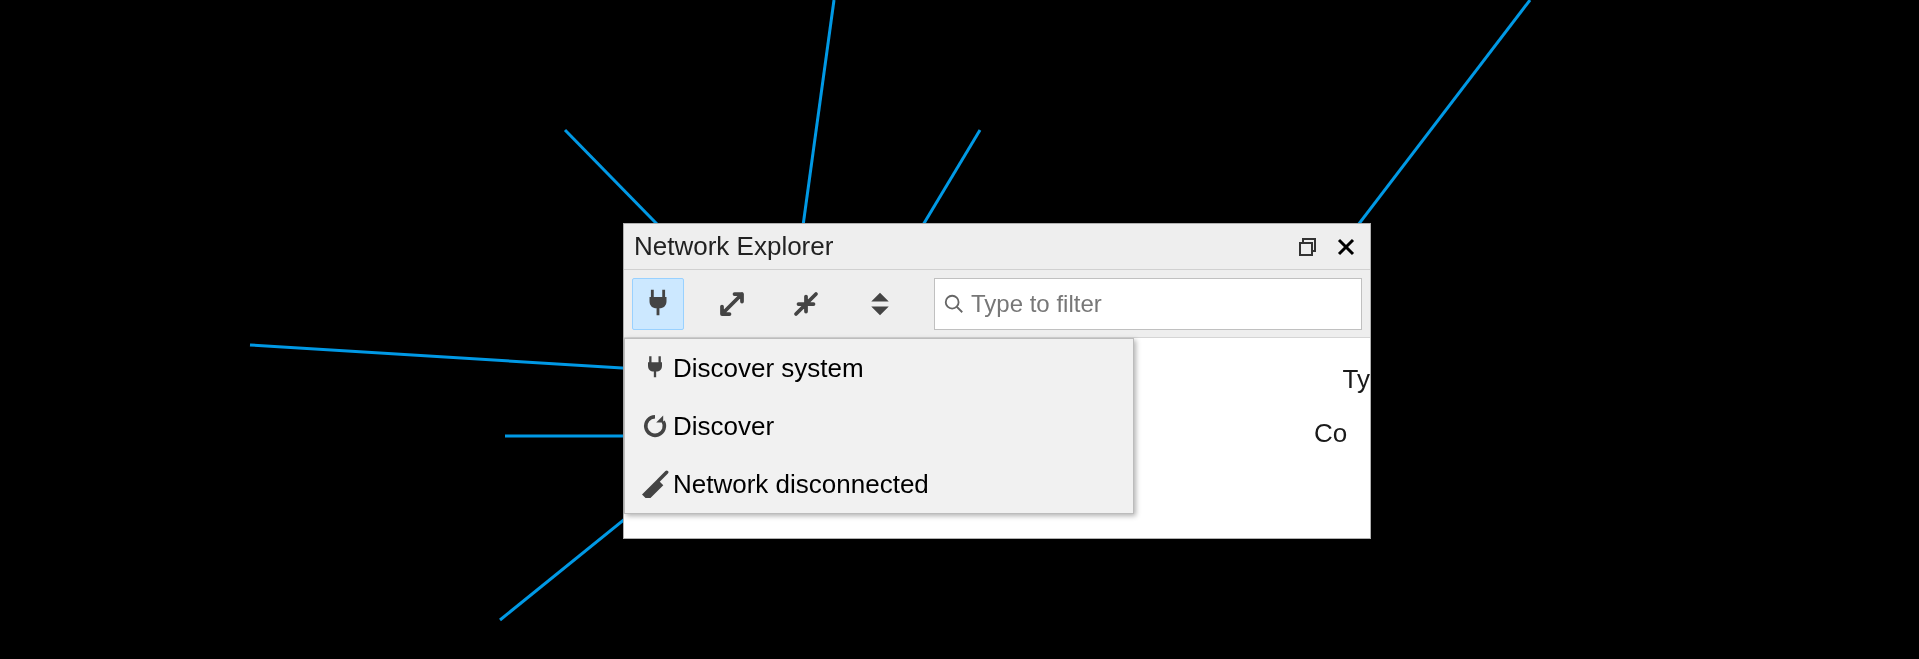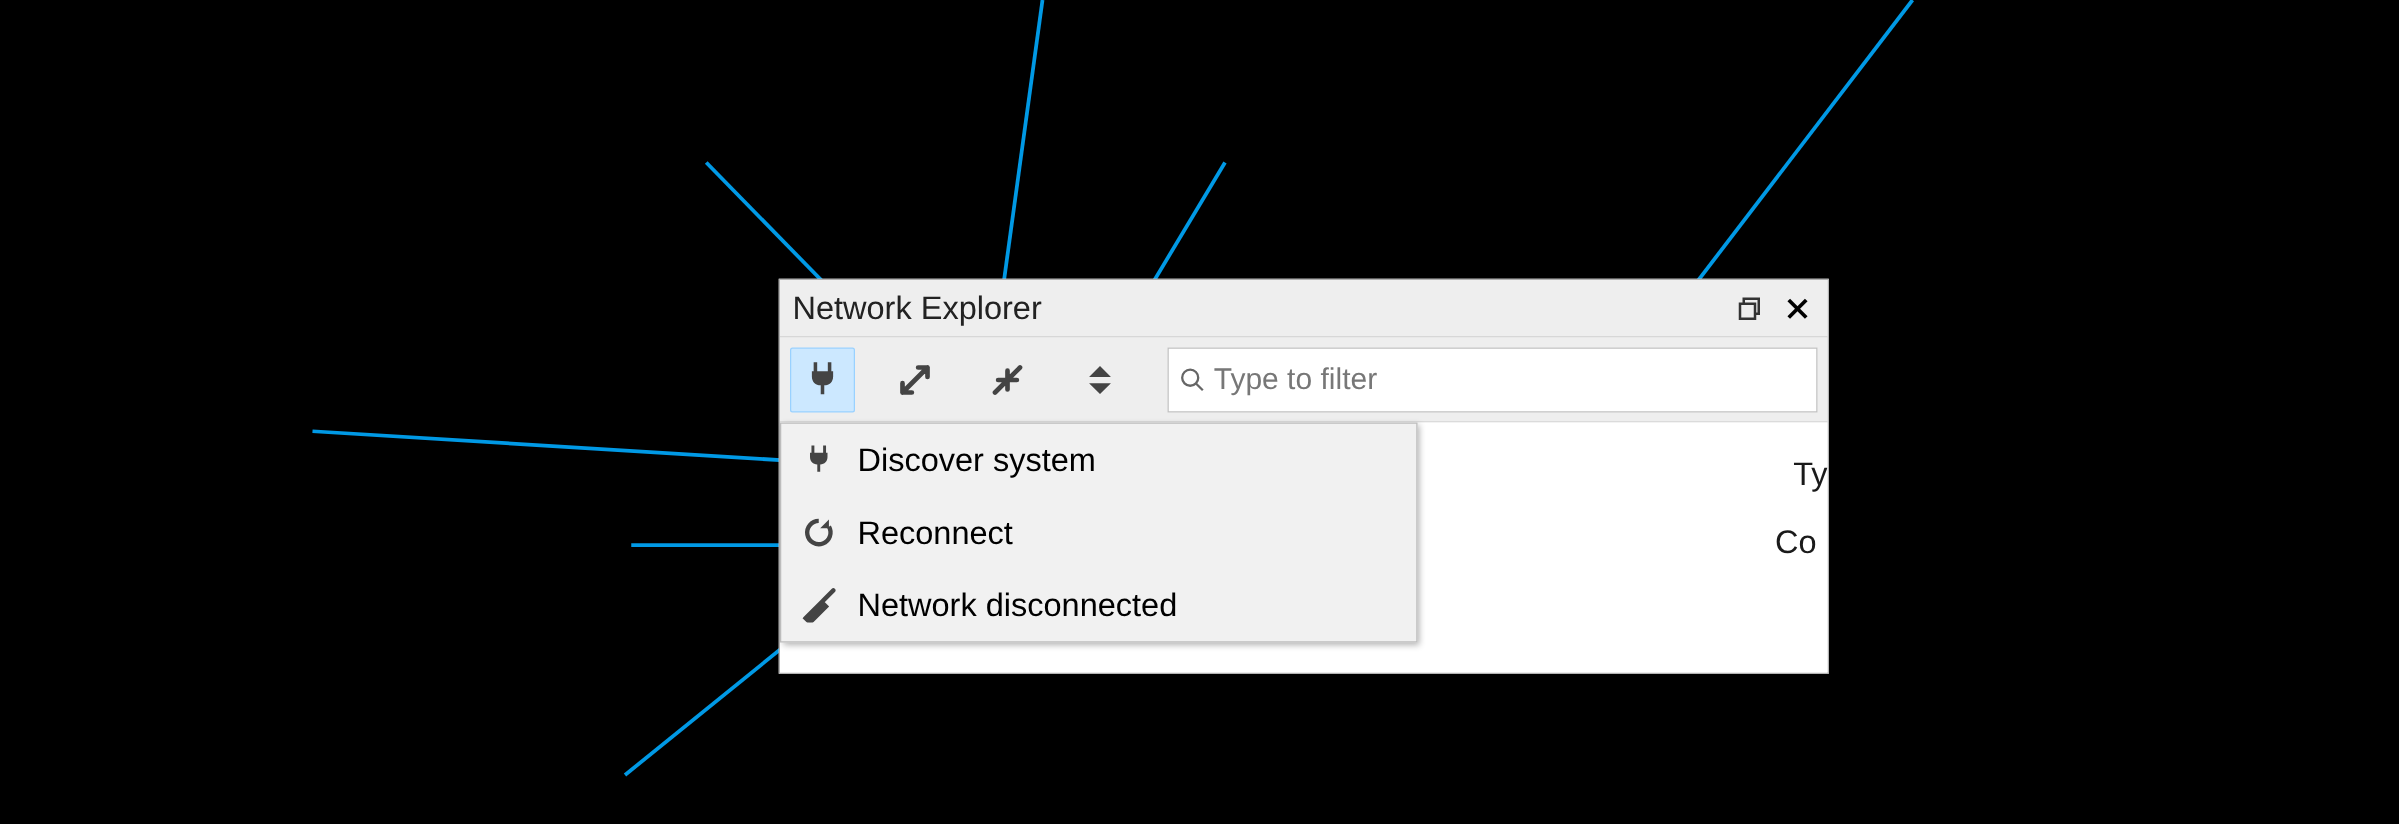--- a/index.html
+++ b/index.html
@@ -9,21 +9,21 @@
     width: 1919px;
     height: 659px;
     position: relative;
     overflow: hidden;
     font-size: 24px;
   }
   .panel {
     position: absolute;
     left: 623px;
     top: 223px;
-    width: 840px;
+    width: 748px;
     background: #fff;
     border: 1px solid #b0b0b0;
   }
   .title-bar {
     background: #eeeeee;
     display: flex;
     align-items: center;
     padding: 4px 10px;
     border-bottom: 1px solid #d0d0d0;
     height: 46px;
@@ -100,21 +100,21 @@
     width: 34px;
     overflow: hidden;
     color: #1a1a1a;
     font-size: 26px;
     white-space: nowrap;
     text-align: right;
   }
   .col-cell-co {
     position: absolute;
     top: 80px;
-    right: 4px;
+    right: 18px;
     width: 38px;
     overflow: hidden;
     color: #1a1a1a;
     font-size: 26px;
     white-space: nowrap;
   }
   .dropdown {
     position: absolute;
     left: 0;
     top: 0;
@@ -122,21 +122,21 @@
     background: #f1f1f1;
     border: 1px solid #bcbcbc;
     box-shadow: 2px 2px 5px rgba(0,0,0,0.3);
   }
   .dd-item {
     display: flex;
     align-items: center;
     height: 58px;
     padding: 0 14px;
     cursor: pointer;
-    gap: 15px;
+    gap: 2px;
   }
   .dd-icon {
     width: 32px;
     display: flex;
     align-items: center;
     justify-content: center;
   }
   .dd-label {
     color: #000;
     font-size: 26px;
@@ -235,21 +235,21 @@
         </span>
         <span class="dd-label">Discover system</span>
       </div>
       <div class="dd-item">
         <span class="dd-icon">
           <svg width="28" height="28" viewBox="0 0 24 24">
             <path d="M12 4 a8 8 0 1 0 7 4" fill="none" stroke="#444" stroke-width="3"></path>
             <path d="M19 3 L19 9 L13 9 Z" fill="#444"></path>
           </svg>
         </span>
-        <span class="dd-label">Reconnect</span>
+        <span class="dd-label">Discover</span>
       </div>
       <div class="dd-item">
         <span class="dd-icon">
           <svg width="28" height="28" viewBox="0 0 24 24">
             <path d="M3 21 L14 10 L17 13 L6 24 Z M15 9 L22 2" stroke="#444" stroke-width="3" fill="#444" stroke-linecap="round"></path>
           </svg>
         </span>
         <span class="dd-label">Network disconnected</span>
       </div>
     </div>

